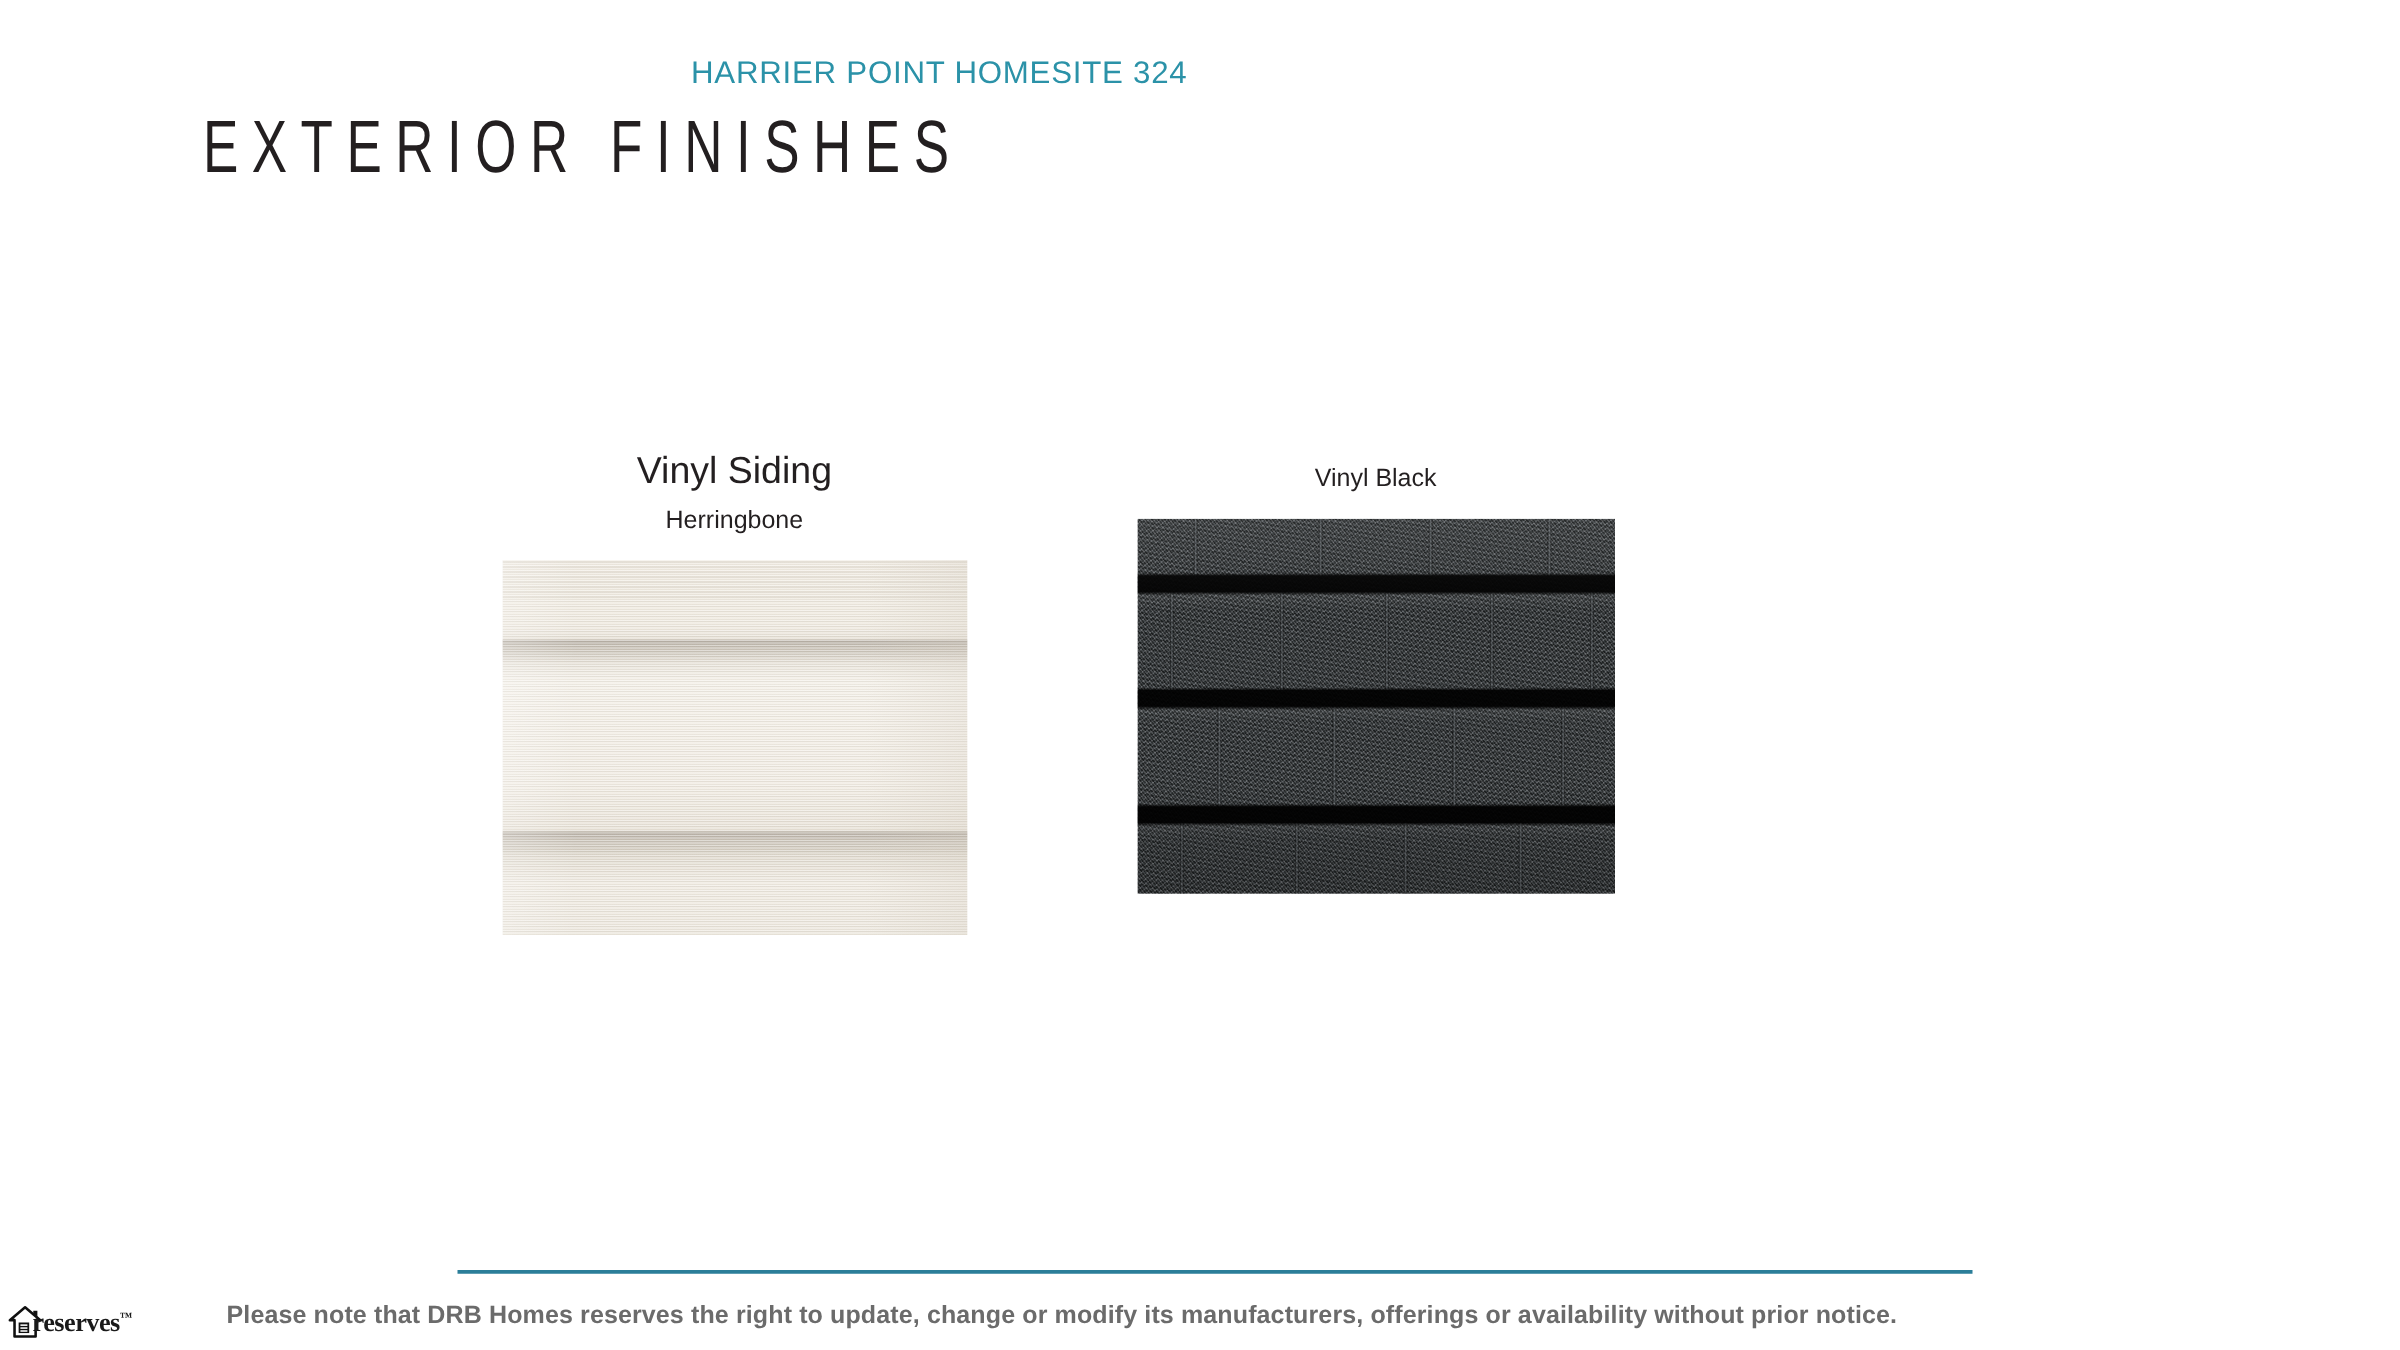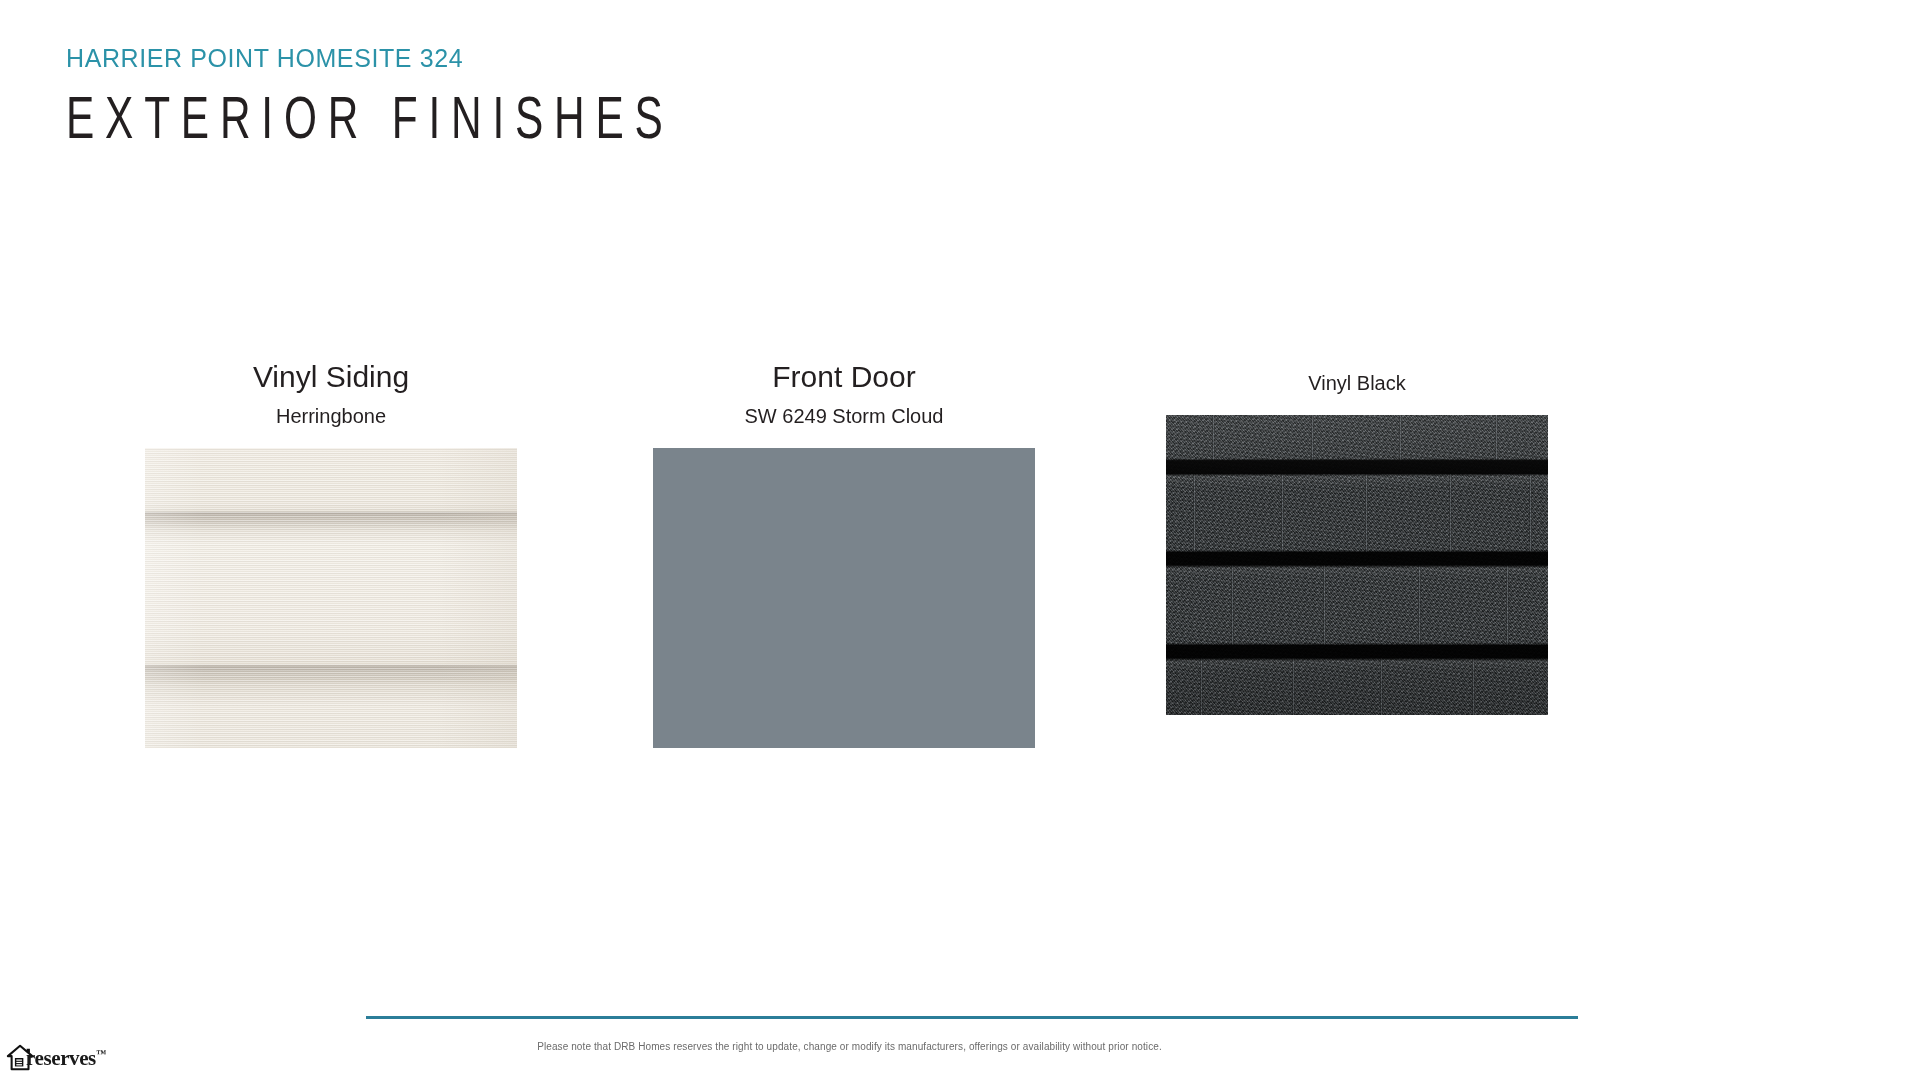--- a/index.html
+++ b/index.html
@@ -13,23 +13,24 @@
     height: 1080px;
     position: relative;
     overflow: hidden;
     font-family: "Liberation Sans", sans-serif;
     -webkit-font-smoothing: antialiased;
   }
 
   
   .header {
     position: absolute;
-    left: 66px;
+    left: 50px;
     top: 46px;
     width: 900px;
+    text-align: right;
   }
   .eyebrow {
     color: #2b92a8;
     font-size: 25px;
     font-weight: 400;
     letter-spacing: 0.6px;
     line-height: 1;
     white-space: nowrap;
   }
   .page-title {
@@ -218,22 +219,22 @@
     width: 1212px;
     height: 3px;
     background: #2b7e99;
   }
   .disclaimer {
     position: absolute;
     left: 0;
     top: 1041px;
     width: 1699px;
     text-align: center;
-    font-size: 10px;
-    font-weight: 400;
+    font-size: 20px;
+    font-weight: 700;
     color: #6b6b6b;
     letter-spacing: 0.1px;
     white-space: nowrap;
   }
 
   
   .watermark {
     position: absolute;
     left: 6px;
     top: 1043px;
@@ -278,25 +279,20 @@
   <div class="card">
     <div class="card-title">Vinyl Siding</div>
     <div class="card-sub">Herringbone</div>
     <div class="swatch swatch-siding">
       <div class="siding-tex"></div>
       <div class="siding-grain"></div>
       <div class="siding-vshade"></div>
     </div>
   </div>
 
-  <div class="card">
-    <div class="card-title">Front Door</div>
-    <div class="card-sub">SW 6249 Storm Cloud</div>
-    <div class="swatch swatch-color" style="background: rgb(122, 132, 140);"></div>
-  </div>
 
   <div class="card">
     <div class="card-sub">Vinyl Black</div>
     <div class="swatch swatch-shingle">
       <div class="shingle-base"></div>
       <div class="shingle-grain"></div>
       <div class="tabrow" style="top:0;height:15.2%">
         <span style="left:12%"></span>
           <span style="left:38%"></span>
         <span style="left:61%"></span>

